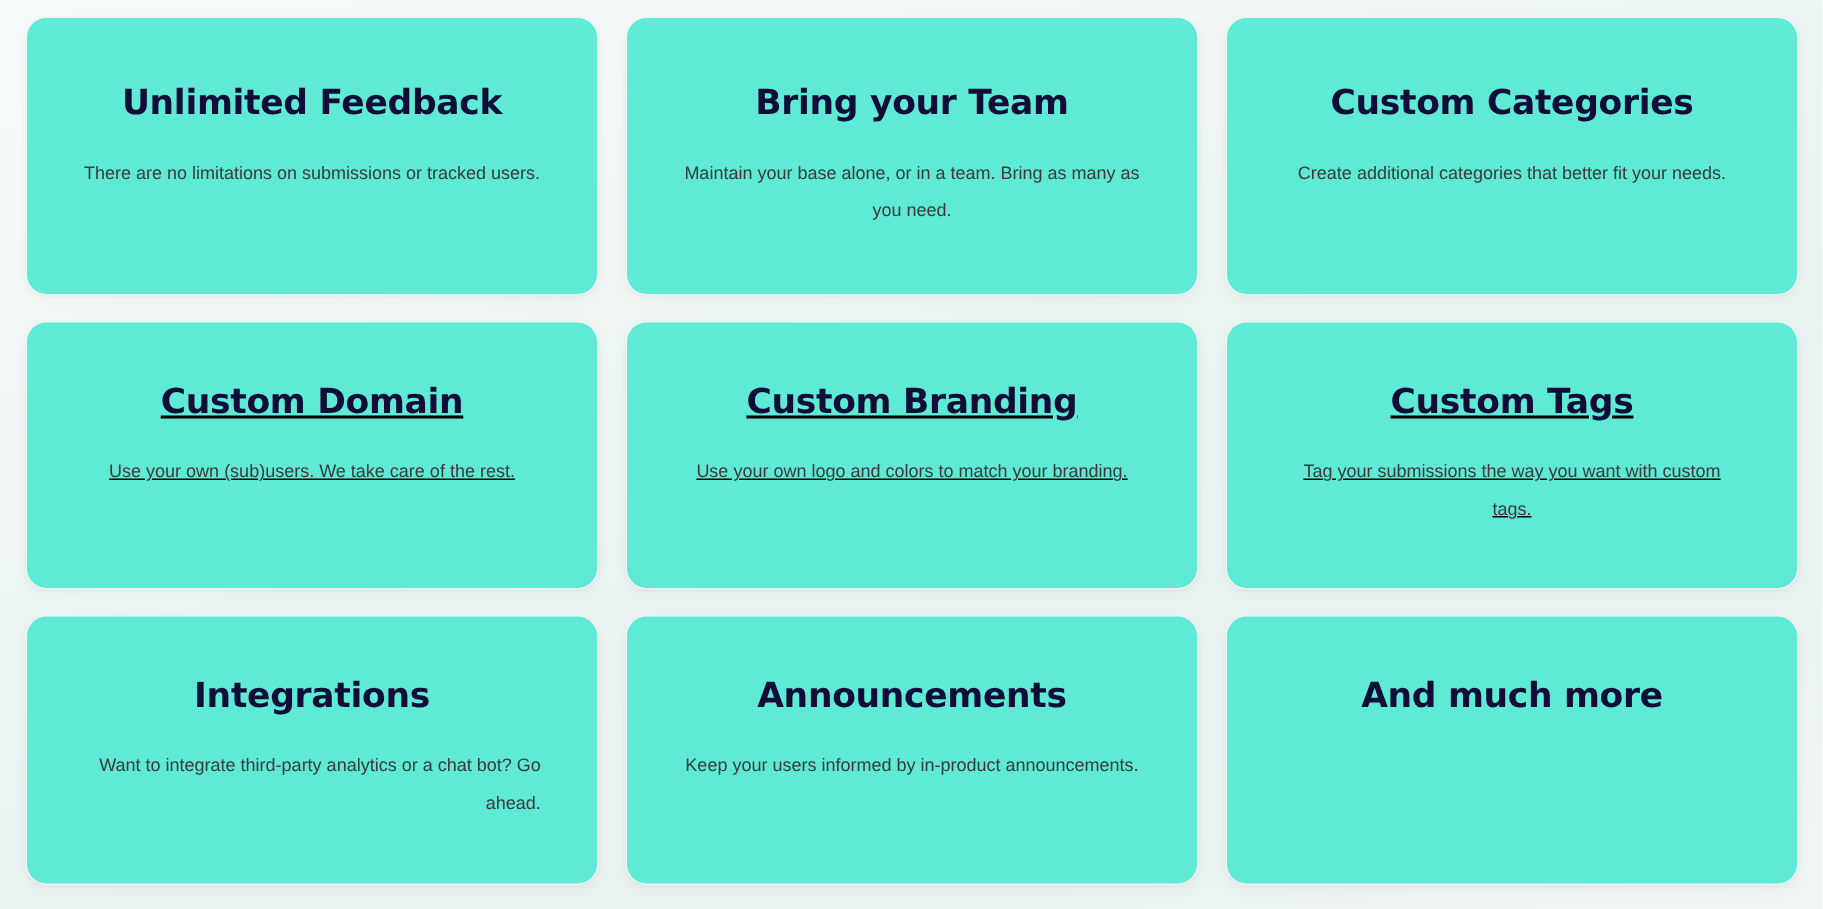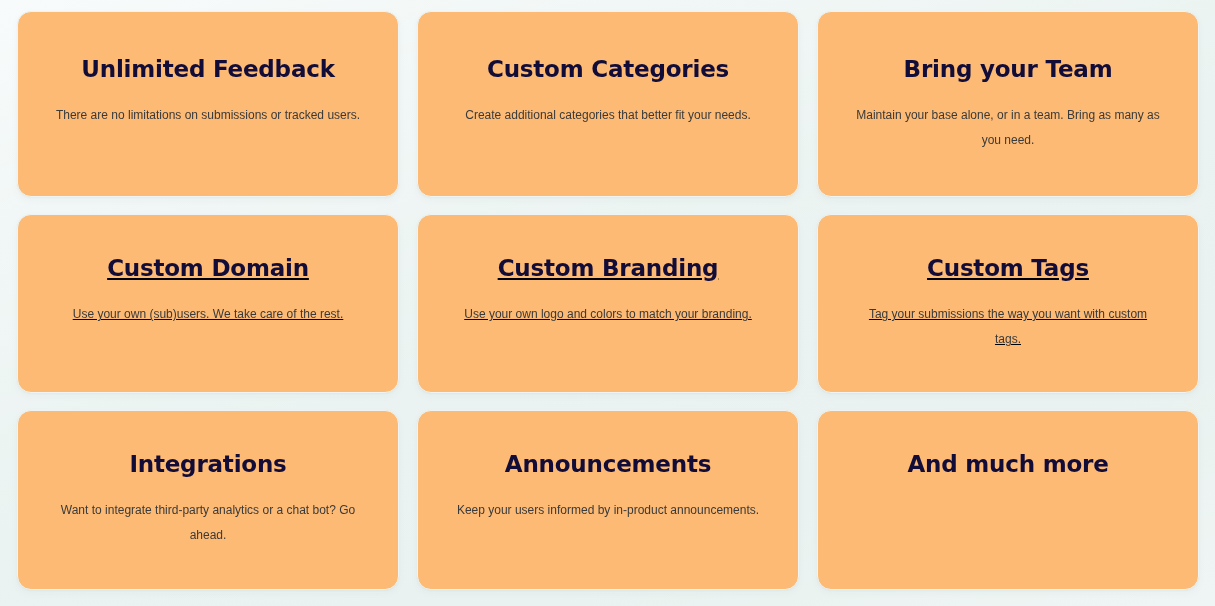--- a/index.html
+++ b/index.html
@@ -30,36 +30,36 @@
     padding: 11px 16px 16px 17px;
     display: grid;
     grid-template-columns: 382px 382px 382px;
     grid-template-rows: 186px 179px 180px;
     column-gap: 18px;
     row-gap: 17px;
     align-content: start;
   }
 
   .feature-card {
-    background: #fdba74;
+    background: #5eead4;
     border-radius: 14px;
     border: 1px solid #eef4f3;
     box-shadow:
       0 1px 2px rgba(22, 60, 55, 0.035),
       0 3px 10px rgba(22, 60, 55, 0.030);
     display: flex;
     flex-direction: column;
     align-items: center;
     justify-content: flex-start;
     padding: 44px 34px 20px 34px;
     text-align: center;
   }
 
   .feature-card.row-2 { padding-top: 40px; text-decoration: underline; }
-  .feature-card.row-3 { padding-top: 40px; }
+  .feature-card.row-3 { padding-top: 40px; text-align: right; }
 
   .card-title {
     font-family: "DejaVu Sans", "Liberation Sans", sans-serif;
     font-size: 23px;
     font-weight: 700;
     letter-spacing: -0.2px;
     color: #110c38;
     line-height: 1.15;
     margin: 0 0 21px 0;
     white-space: nowrap;
@@ -91,27 +91,27 @@
 <body>
 
 <div class="features-grid">
 
   <div class="feature-card row-1">
     <h3 class="card-title">Unlimited Feedback</h3>
     <p class="card-body">There are no limitations on submissions or tracked users.</p>
   </div>
 
   <div class="feature-card row-1">
-    <h3 class="card-title">Custom Categories</h3>
-    <p class="card-body">Create additional categories that better fit your needs.</p>
+    <h3 class="card-title">Bring your Team</h3>
+    <p class="card-body">Maintain your base alone, or in a team. Bring as many as you need.</p>
   </div>
 
   <div class="feature-card row-1">
-    <h3 class="card-title">Bring your Team</h3>
-    <p class="card-body">Maintain your base alone, or in a team. Bring as many as you need.</p>
+    <h3 class="card-title">Custom Categories</h3>
+    <p class="card-body">Create additional categories that better fit your needs.</p>
   </div>
 
   <div class="feature-card row-2">
     <h3 class="card-title">Custom Domain</h3>
     <p class="card-body">Use your own (sub)users. We take care of the rest.</p>
   </div>
 
   <div class="feature-card row-2">
     <h3 class="card-title">Custom Branding</h3>
     <p class="card-body">Use your own logo and colors to match your branding.</p>

